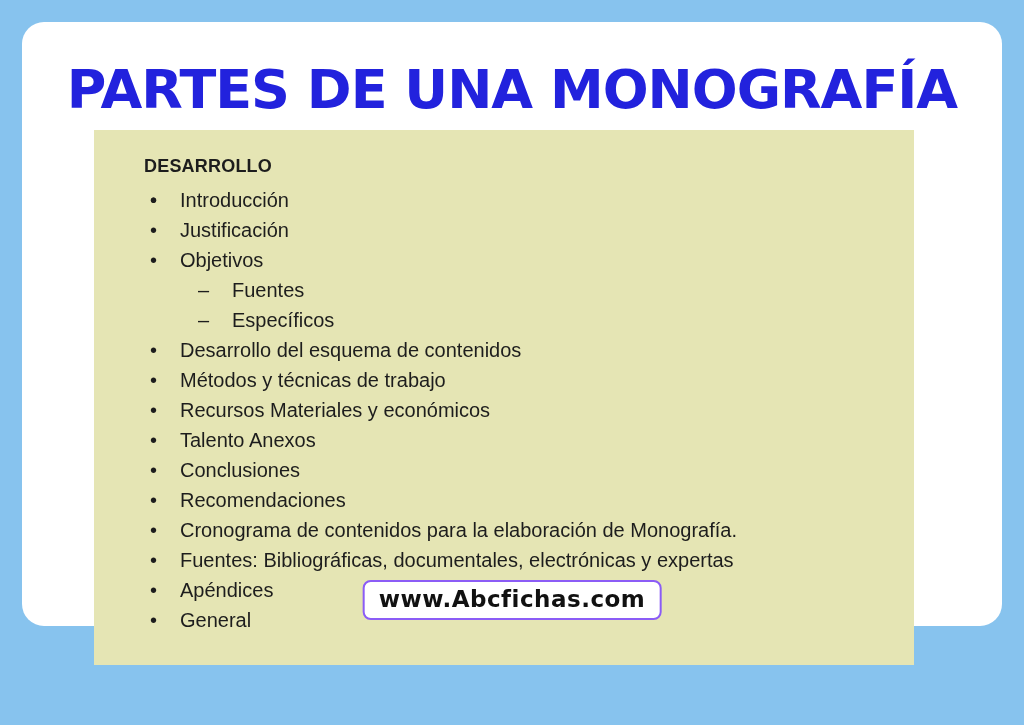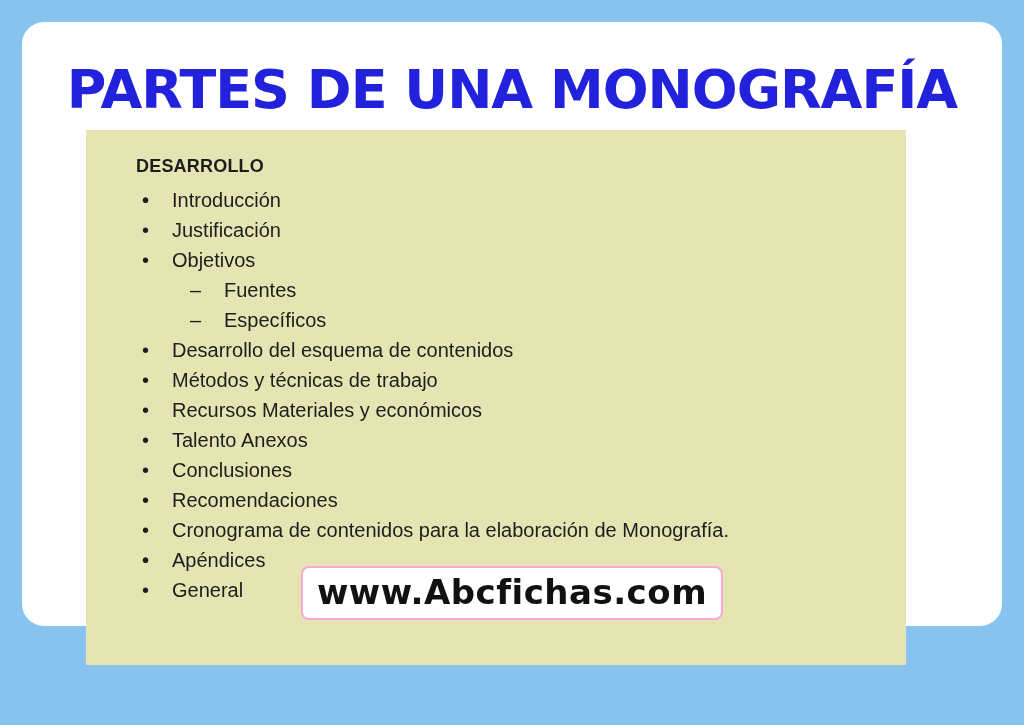--- a/index.html
+++ b/index.html
@@ -31,21 +31,21 @@
     text-align: center;
     font-family: "DejaVu Sans", sans-serif;
     font-weight: bold;
     font-size: 54px;
     letter-spacing: -1px;
     color: #2222dd;
     white-space: nowrap;
   }
   .content-card {
     position: absolute;
-    left: 64px;
+    left: 72px;
     top: 108px;
     width: 820px;
     height: 535px;
     background: #e5e5b4;
     box-sizing: border-box;
     padding: 26px 0 0 48px;
   }
   .section-heading {
     font-family: "Liberation Sans", sans-serif;
     font-weight: bold;
@@ -95,26 +95,26 @@
     font-size: 20px;
     line-height: 30px;
     color: #1d1d1d;
   }
   .watermark {
     position: absolute;
     left: 50%;
     transform: translateX(-50%);
     bottom: 6px;
     background: #ffffff;
-    border: 2px solid #f9a8d4;
+    border: 2px solid #8b5cf6;
     border-radius: 8px;
     padding: 4px 14px 6px 14px;
     font-family: "DejaVu Sans", sans-serif;
     font-weight: bold;
-    font-size: 34px;
+    font-size: 23px;
     color: #111111;
     white-space: nowrap;
     letter-spacing: 0.5px;
   }
 </style>
 </head>
 <body>
 
 <div class="poster">
 
@@ -172,20 +172,21 @@
       <li>
         <span class="bullet-mark">•</span>
         <span>Recomendaciones</span>
       </li>
       <li>
         <span class="bullet-mark">•</span>
         <span>Cronograma de contenidos para la elaboración de Monografía.</span>
       </li>
       <li>
         <span class="bullet-mark">•</span>
+        <span>Fuentes: Bibliográficas, documentales, electrónicas y expertas</span>
       </li>
       <li>
         <span class="bullet-mark">•</span>
         <span>Apéndices</span>
       </li>
       <li>
         <span class="bullet-mark">•</span>
         <span>General</span>
       </li>
     </ul>

